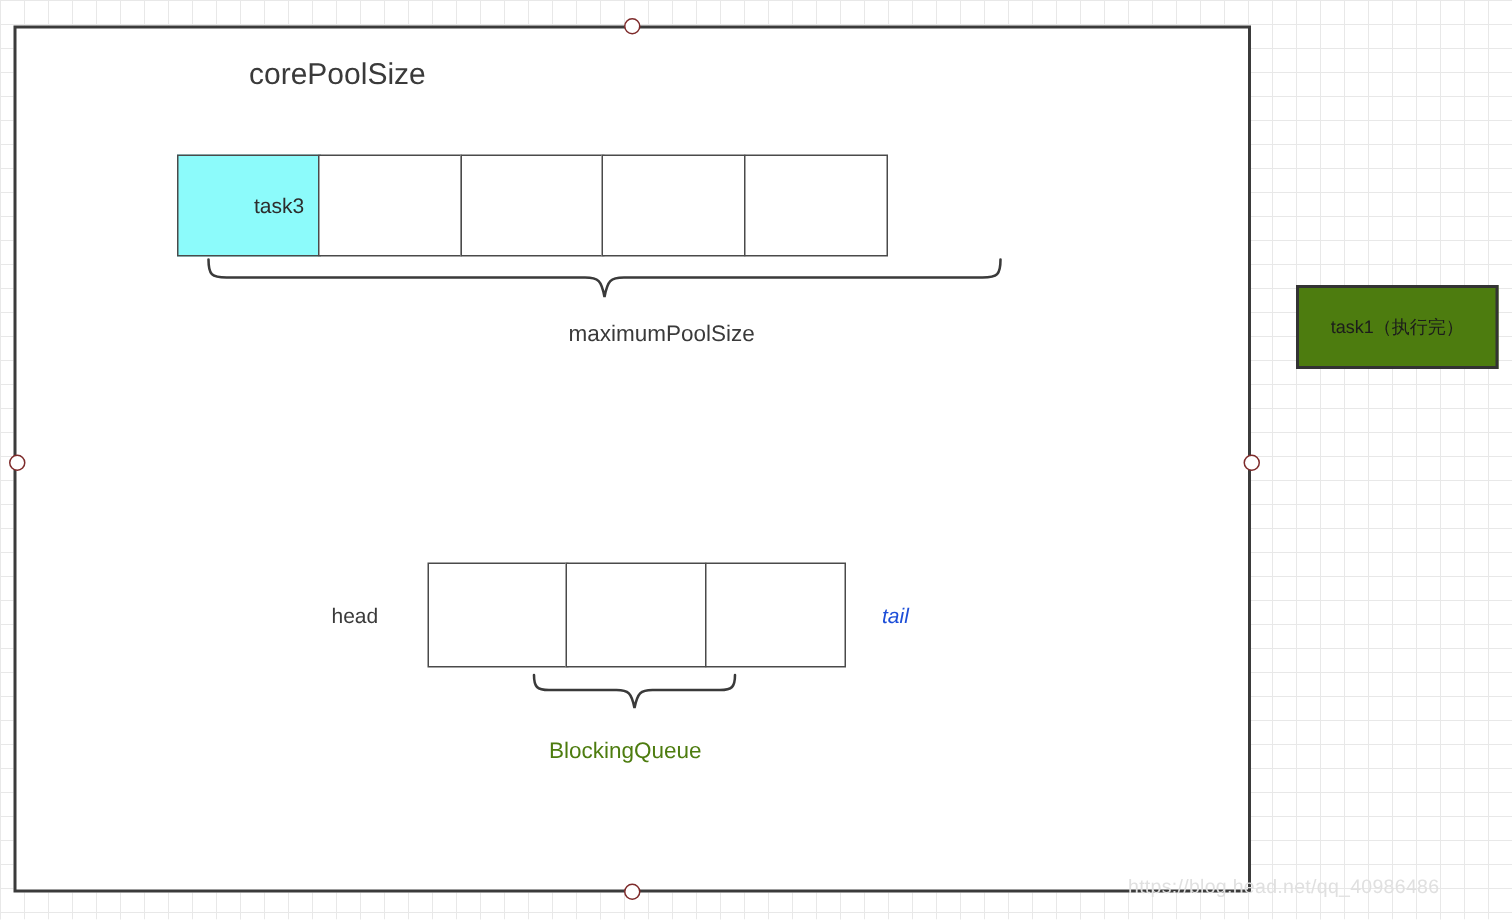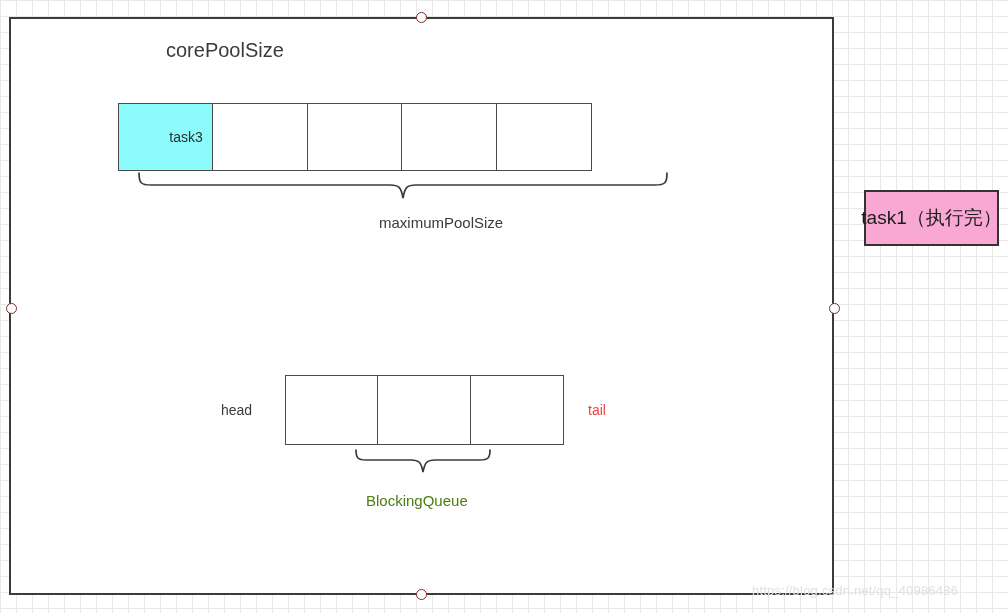--- a/index.html
+++ b/index.html
@@ -143,45 +143,46 @@
     left: 221px;
     top: 402px;
     font-size: 14px;
     color: #3a3a3a;
   }
   #queue-tail-label {
     position: absolute;
     left: 588px;
     top: 402px;
     font-size: 14px;
-    color: #ef4444;
+    color: #1d4ed8;
+    font-style: italic;
   }
   #blocking-queue-label {
     position: absolute;
     left: 366px;
     top: 492px;
     font-size: 15px;
     color: #4d7c0f;
     white-space: nowrap;
   }
 
   
   #finished-task-box {
     position: absolute;
     left: 864px;
     top: 190px;
     width: 135px;
     height: 56px;
-    background: #f9a8d4;
+    background: #4d7c0f;
     border: 2px solid #333333;
     box-sizing: border-box;
     display: flex;
     align-items: center;
     justify-content: center;
-    font-size: 19px;
+    font-size: 12px;
     color: #1c1c1c;
     white-space: nowrap;
     z-index: 20;
   }
 
   
   #watermark {
     position: absolute;
     left: 752px;
     top: 583px;
@@ -232,13 +233,13 @@
 
 <div id="blocking-queue-label">BlockingQueue</div>
 
 <div id="finished-task-box">task1（执行完）</div>
 
 <div class="handle" id="handle-top"></div>
 <div class="handle" id="handle-bottom"></div>
 <div class="handle" id="handle-left"></div>
 <div class="handle" id="handle-right"></div>
 
-<div id="watermark">https://blog.csdn.net/qq_40986486</div>
+<div id="watermark">https://blog.head.net/qq_40986486</div>
 
 </body></html>

